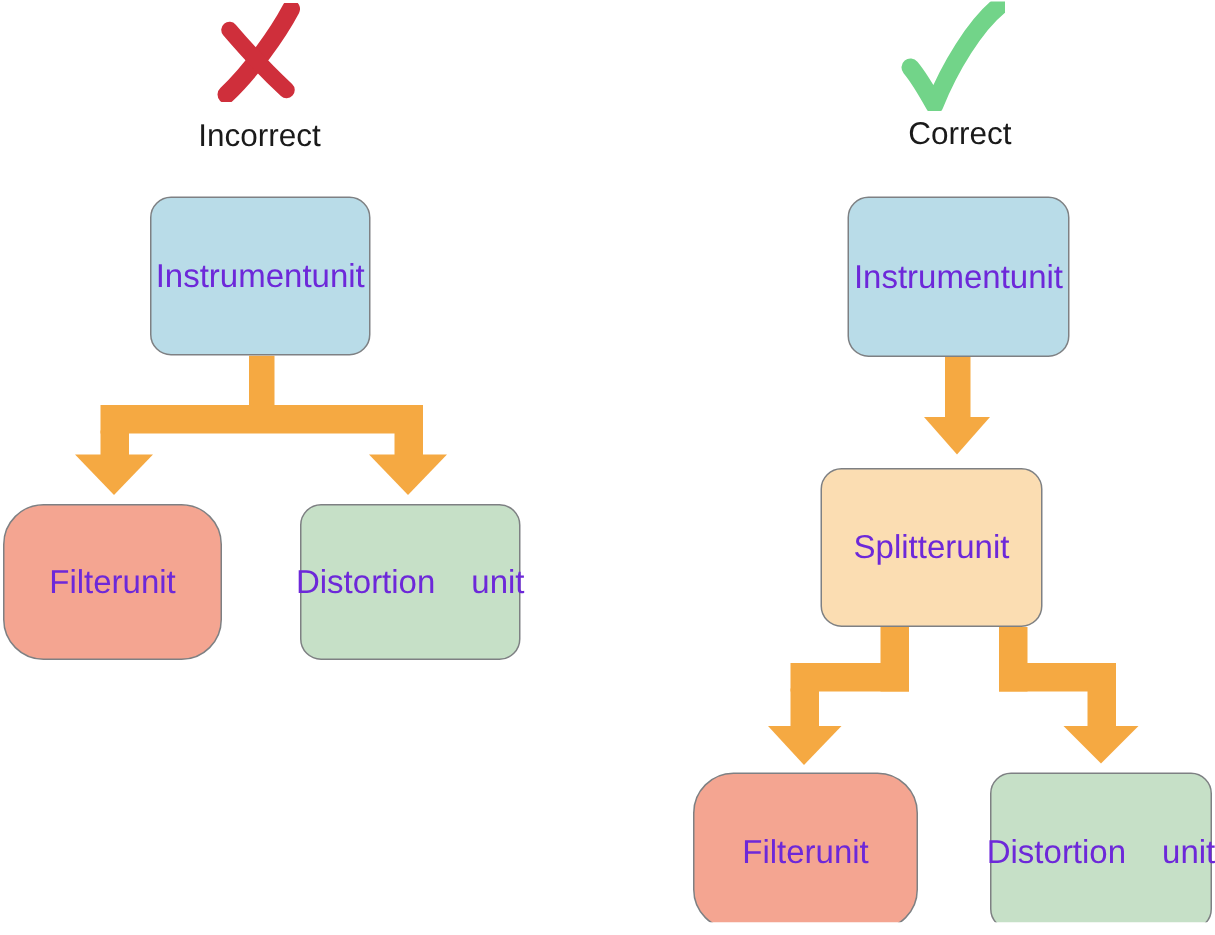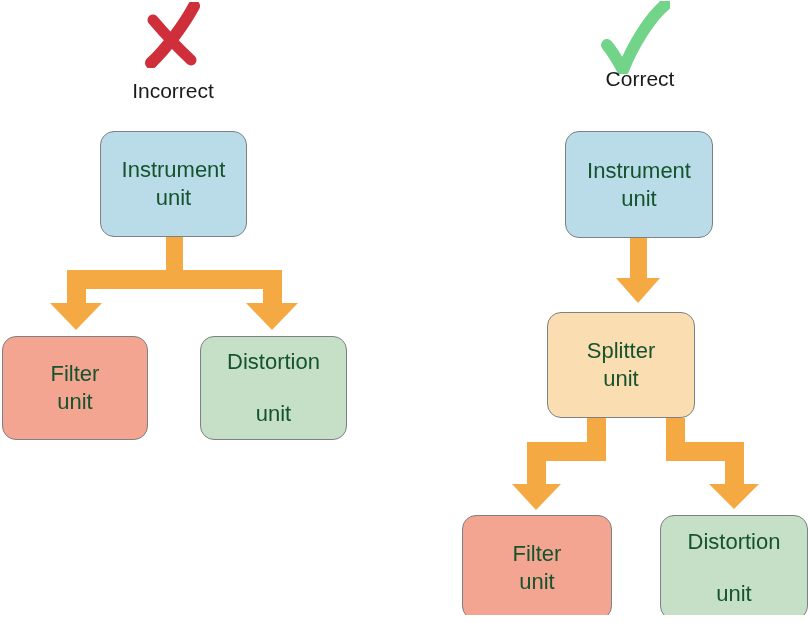--- a/index.html
+++ b/index.html
@@ -6,26 +6,26 @@
   .canvas{
     position:relative;width:810px;height:615px;background:#ffffff;
     font-family:"Liberation Sans",sans-serif;overflow:hidden;padding-left:35px;
   }
   .col-label{
     position:absolute;width:200px;text-align:center;
     font-size:21px;color:#1a1a1a;
   }
   .node{
     position:absolute;border:1.5px solid #7e8083;border-radius:14px;
-    display:flex;flex-direction:column;align-items:center;justify-content:center;
-    font-size:22px;line-height:28px;color:#14532d;text-align:center;
+    display:flex;flex-direction:row;align-items:center;justify-content:center;
+    font-size:22px;line-height:28px;color:#6d28d9;text-align:center;
     box-sizing:border-box;
   }
   .node-blue{background:#b9dce8;}
-  .node-salmon{background:#f4a591;}
+  .node-salmon{background:#f4a591;border-radius:27px;}
   .node-green{background:#c6e0c7;gap:24px;}
   .node-peach{background:#fbddb2;}
   svg.abs{position:absolute;display:block;}
 </style>
 </head>
 <body>
 
 <div class="canvas">
 
   <svg class="abs" style="left:141px;top:2px" width="62" height="66" viewBox="0 0 62 66">
@@ -56,21 +56,21 @@
 
   <div class="node node-green" style="left:200px;top:336px;width:147px;height:104px">
     <span>Distortion</span>
     <span>unit</span>
   </div>
 
   <svg class="abs" style="left:600px;top:1px" width="70" height="73" viewBox="0 0 70 73">
     <path d="M7 44 C12 50 18 60 23 69 C33 44 50 16 66 3" fill="none" stroke-width="12" stroke-linecap="round" stroke-linejoin="round" stroke="#72d489"></path>
   </svg>
 
-  <div class="col-label" style="left:540px;top:67px">Correct</div>
+  <div class="col-label" style="left:540px;top:78px">Correct</div>
 
   <svg class="abs" style="left:616px;top:238px" width="44" height="66" viewBox="0 0 44 66">
     <rect x="14" y="0" width="17" height="42" fill="#f5a942"></rect>
     <polygon points="0,40 44,40 22,65" fill="#f5a942"></polygon>
   </svg>
 
   <svg class="abs" style="left:505px;top:418px" width="263" height="95" viewBox="0 0 263 95">
     <rect x="82" y="0" width="19" height="43" fill="#f5a942"></rect>
     <rect x="22" y="24" width="79" height="19" fill="#f5a942"></rect>
     <rect x="22" y="41" width="19" height="26" fill="#f5a942"></rect>

